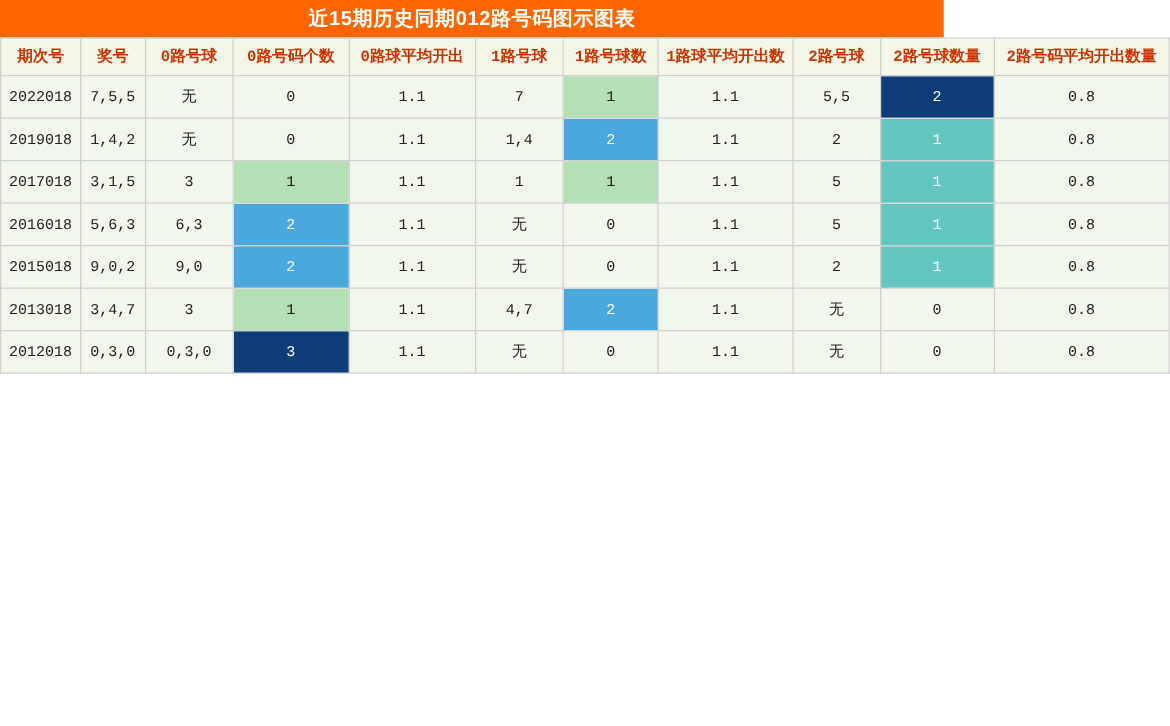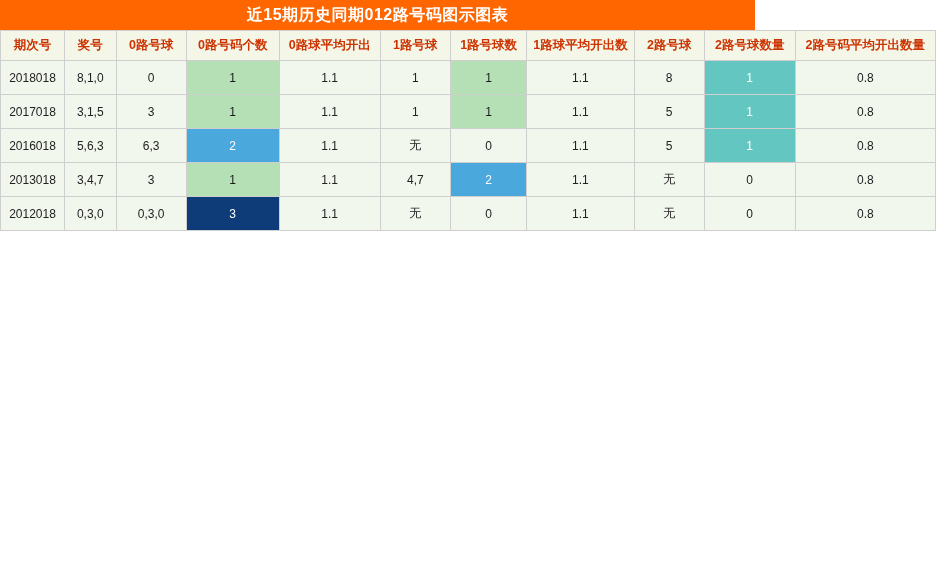--- a/index.html
+++ b/index.html
@@ -26,20 +26,21 @@
     font-size: 16px;
     display: flex;
     align-items: center;
     justify-content: center;
     letter-spacing: 0.5px;
   }
   table.grid {
     border-collapse: collapse;
     table-layout: fixed;
     width: 936px;
+    font-family: Liberation Mono, monospace;
   }
   table.grid th, table.grid td {
     border: 1px solid #cfcfcf;
     font-size: 12px;
     text-align: center;
     vertical-align: middle;
     padding: 0;
     height: 34px;
     box-sizing: border-box;
     overflow: hidden;
@@ -118,29 +119,42 @@
           <th>1路号球</th>
           <th>1路号球数</th>
           <th>1路球平均开出数</th>
           <th>2路号球</th>
           <th>2路号球数量</th>
           <th>2路号码平均开出数量</th>
         </tr>
     </thead>
     <tbody id="table-body">
         <tr>
-          <td class="c-plain">2018018</td>
-          <td class="c-plain">8,1,0</td>
-          <td class="c-plain">0</td>
-          <td class="hl-green">1</td>
-          <td class="c-plain">1.1</td>
-          <td class="c-plain">1</td>
-          <td class="hl-green">1</td>
-          <td class="c-plain">1.1</td>
-          <td class="c-plain">8</td>
+          <td class="c-plain">2022018</td>
+          <td class="c-plain">7,5,5</td>
+          <td class="c-plain">无</td>
+          <td class="c-plain">0</td>
+          <td class="c-plain">1.1</td>
+          <td class="c-plain">7</td>
+          <td class="hl-green">1</td>
+          <td class="c-plain">1.1</td>
+          <td class="c-plain">5,5</td>
+          <td class="hl-navy">2</td>
+          <td class="c-plain">0.8</td>
+        </tr>
+        <tr>
+          <td class="c-plain">2019018</td>
+          <td class="c-plain">1,4,2</td>
+          <td class="c-plain">无</td>
+          <td class="c-plain">0</td>
+          <td class="c-plain">1.1</td>
+          <td class="c-plain">1,4</td>
+          <td class="hl-blue">2</td>
+          <td class="c-plain">1.1</td>
+          <td class="c-plain">2</td>
           <td class="hl-teal">1</td>
           <td class="c-plain">0.8</td>
         </tr>
         <tr>
           <td class="c-plain">2017018</td>
           <td class="c-plain">3,1,5</td>
           <td class="c-plain">3</td>
           <td class="hl-green">1</td>
           <td class="c-plain">1.1</td>
           <td class="c-plain">1</td>
@@ -153,20 +167,33 @@
         <tr>
           <td class="c-plain">2016018</td>
           <td class="c-plain">5,6,3</td>
           <td class="c-plain">6,3</td>
           <td class="hl-blue">2</td>
           <td class="c-plain">1.1</td>
           <td class="c-plain">无</td>
           <td class="c-plain">0</td>
           <td class="c-plain">1.1</td>
           <td class="c-plain">5</td>
+          <td class="hl-teal">1</td>
+          <td class="c-plain">0.8</td>
+        </tr>
+        <tr>
+          <td class="c-plain">2015018</td>
+          <td class="c-plain">9,0,2</td>
+          <td class="c-plain">9,0</td>
+          <td class="hl-blue">2</td>
+          <td class="c-plain">1.1</td>
+          <td class="c-plain">无</td>
+          <td class="c-plain">0</td>
+          <td class="c-plain">1.1</td>
+          <td class="c-plain">2</td>
           <td class="hl-teal">1</td>
           <td class="c-plain">0.8</td>
         </tr>
         <tr>
           <td class="c-plain">2013018</td>
           <td class="c-plain">3,4,7</td>
           <td class="c-plain">3</td>
           <td class="hl-green">1</td>
           <td class="c-plain">1.1</td>
           <td class="c-plain">4,7</td>

